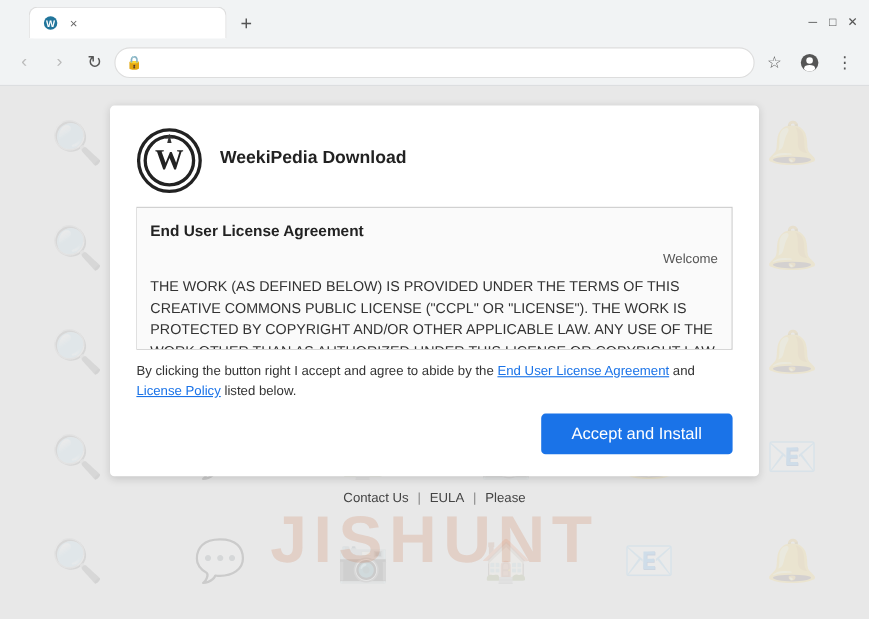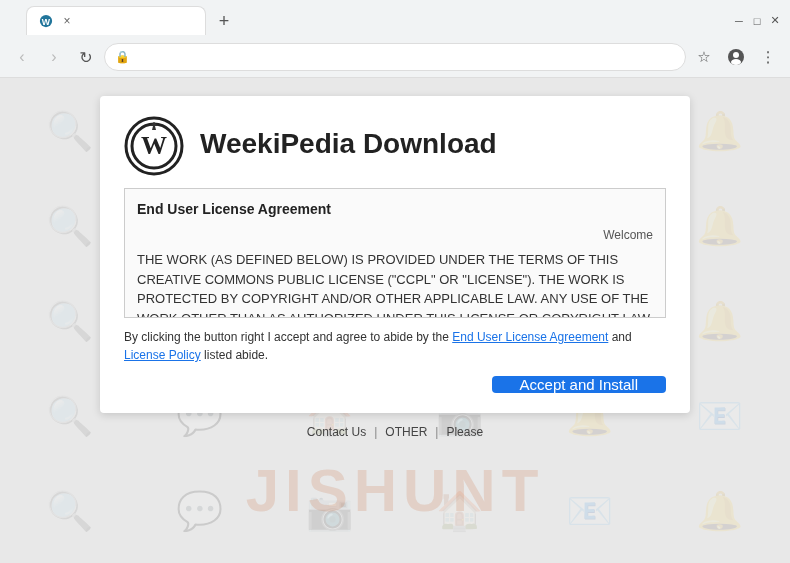--- a/index.html
+++ b/index.html
@@ -238,21 +238,21 @@
 
     .wp-logo {
       width: 60px;
       height: 60px;
       flex-shrink: 0;
     }
 
     .card-header-text {}
 
     .card-title {
-      font-size: 28px;
+      font-size: 16px;
       font-weight: 600;
       color: #222;
       margin-bottom: 4px;
     }
 
     .card-subtitle {
       font-size: 13px;
       color: #444;
     }
 
@@ -308,21 +308,21 @@
       display: flex;
       justify-content: flex-end;
       margin-top: 12px;
     }
 
     .install-btn {
       background: #1a73e8;
       color: #fff;
       border: none;
       border-radius: 4px;
-      padding: 0 28px;
+      padding: 10px 28px;
       font-size: 15px;
       font-weight: 500;
       cursor: pointer;
     }
 
     
     .page-footer {
       position: relative;
       z-index: 1;
       margin-top: 12px;
@@ -445,29 +445,29 @@
     </div>
 
     <div class="eula-box">
       <div class="eula-title">End User License Agreement</div>
       <div class="eula-welcome">Welcome</div>
       <div class="eula-body">THE WORK (AS DEFINED BELOW) IS PROVIDED UNDER THE TERMS OF THIS CREATIVE COMMONS PUBLIC LICENSE ("CCPL" OR "LICENSE"). THE WORK IS PROTECTED BY COPYRIGHT AND/OR OTHER APPLICABLE LAW. ANY USE OF THE WORK OTHER THAN AS AUTHORIZED UNDER THIS LICENSE OR COPYRIGHT LAW IS PROHIBITED.</div>
 
     </div>
 
     <div class="consent-text">
-      <span>By clicking the button right I accept and agree to abide by the </span><span class="consent-link">End User License Agreement</span><span> and </span><span class="consent-link">License Policy</span><span> listed abide.</span>
+      <span>By clicking the button right I accept and agree to abide by the </span><span class="consent-link">End User License Agreement</span><span> and </span><span class="consent-link">License Policy</span><span> listed below.</span>
     </div>
 
     <div class="btn-row">
       <button class="install-btn">Accept and Install</button>
     </div>
   </div>
 
   <div class="page-footer">
     <span class="footer-link">Contact Us</span>
     <span class="footer-sep">|</span>
-    <span class="footer-link">OTHER</span>
+    <span class="footer-link">EULA</span>
     <span class="footer-sep">|</span>
     <span class="footer-link">Please</span>
   </div>
 
 </div>
 
 </body></html>

